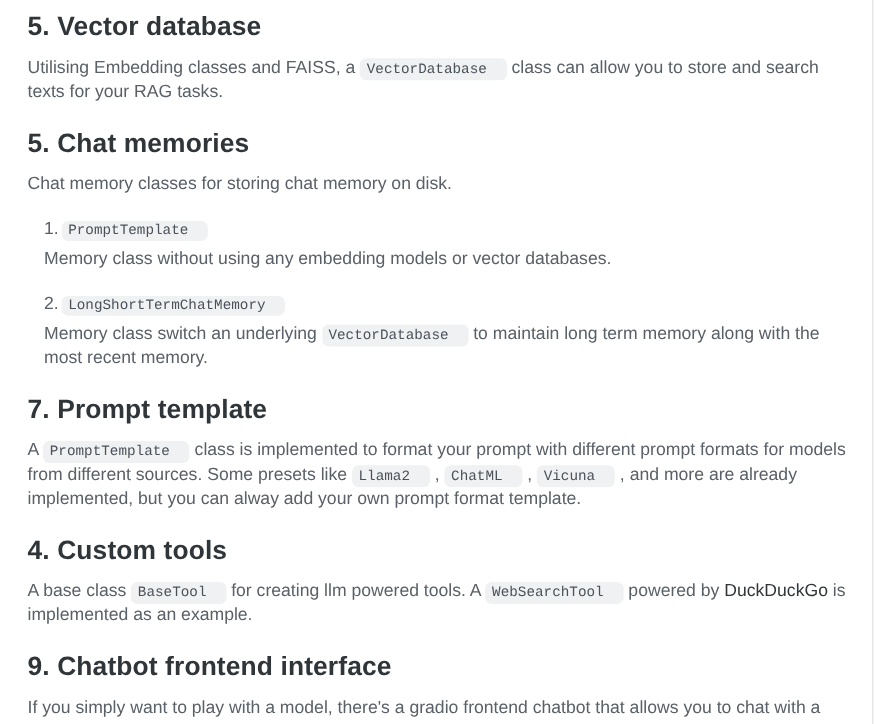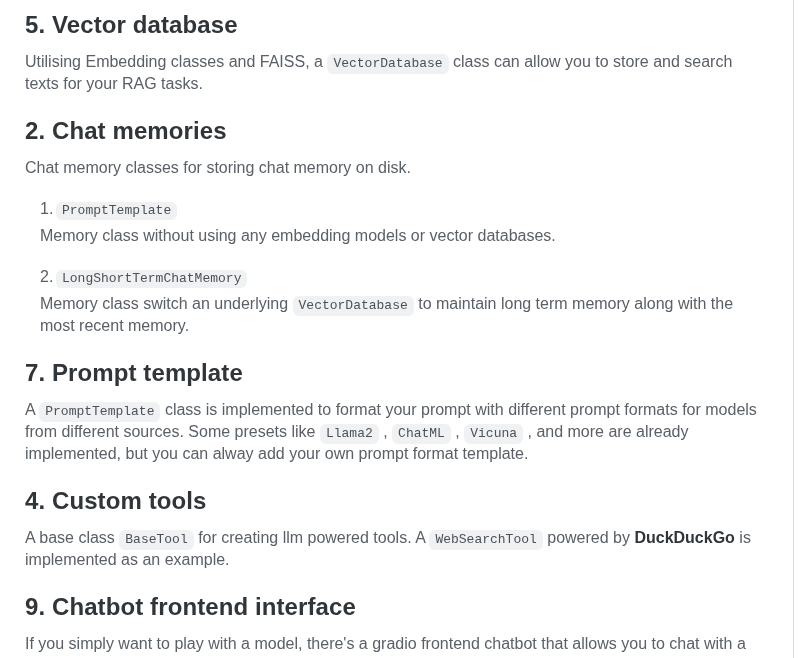--- a/index.html
+++ b/index.html
@@ -39,25 +39,25 @@
     margin:0 0 15px 0;
     max-width:750px;
   }
   .inline-code{
     font-family:"Liberation Mono","DejaVu Sans Mono",monospace;
     font-size:13px;
     line-height:1;
     color:var(--c-code);
     background:var(--c-code-bg);
     border-radius:6px;
-    padding:2px 6px 3px 6px;
+    padding:2px 18px 3px 6px;
     white-space:nowrap;
   }
   strong.bold-run{
-    font-weight:700;
+    font-weight:400;
     color:var(--c-heading);
   }
   .ordered-list{
     margin:19px 0 10px 0;
     padding:0;
   }
   .list-item{
     margin:0 0 19px 0;
     font-size:16px;
     line-height:22px;
@@ -81,21 +81,21 @@
 </head>
 <body>
 
 <div class="page">
   <main>
       <section>
         <h3 class="sec-heading">5. Vector database</h3>
         <p class="para"><span>Utilising Embedding classes and FAISS, a </span><code class="inline-code">VectorDatabase</code><span> class can allow you to store and search texts for your RAG tasks.</span></p>
       </section>
       <section>
-        <h3 class="sec-heading">2. Chat memories</h3>
+        <h3 class="sec-heading">5. Chat memories</h3>
         <p class="para"><span>Chat memory classes for storing chat memory on disk.</span></p>
         <div class="ordered-list">
           <div class="list-item">
             <div class="item-head">
               <span class="item-marker">1.</span>
               <code class="inline-code">PromptTemplate</code>
             </div>
             <div class="item-desc"><span>Memory class without using any embedding models or vector databases.</span></div>
           </div>
           <div class="list-item">

